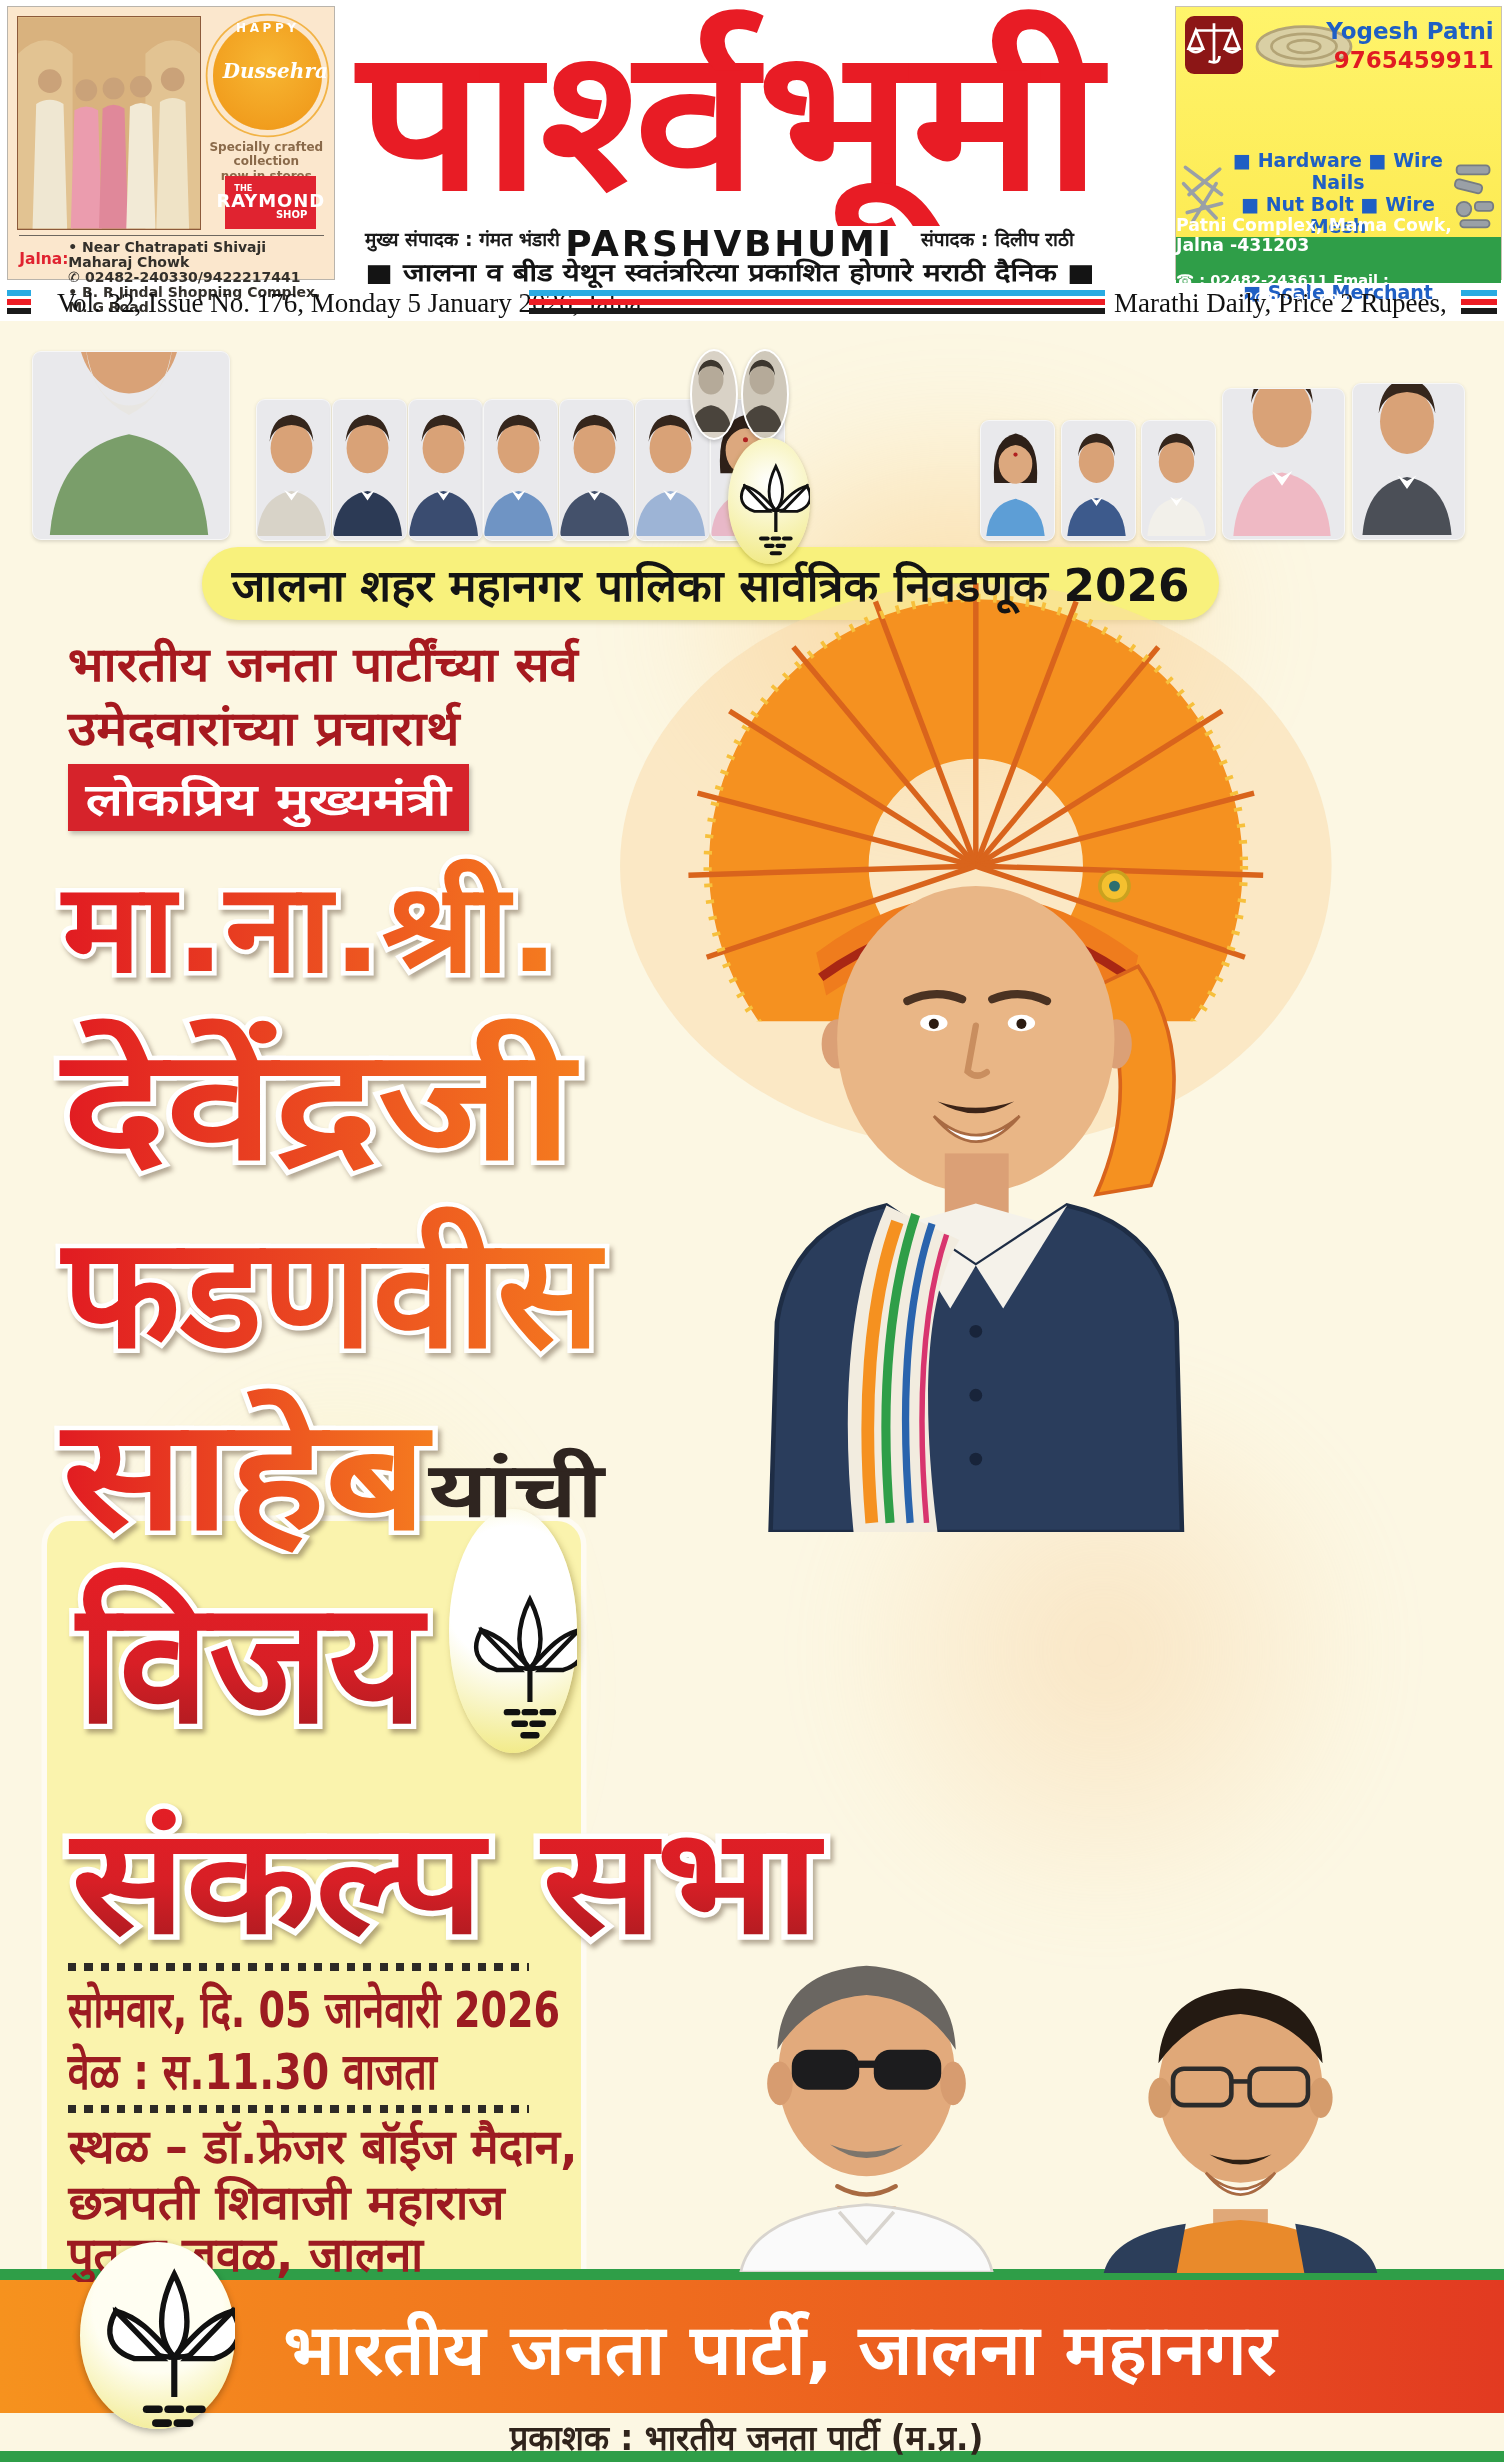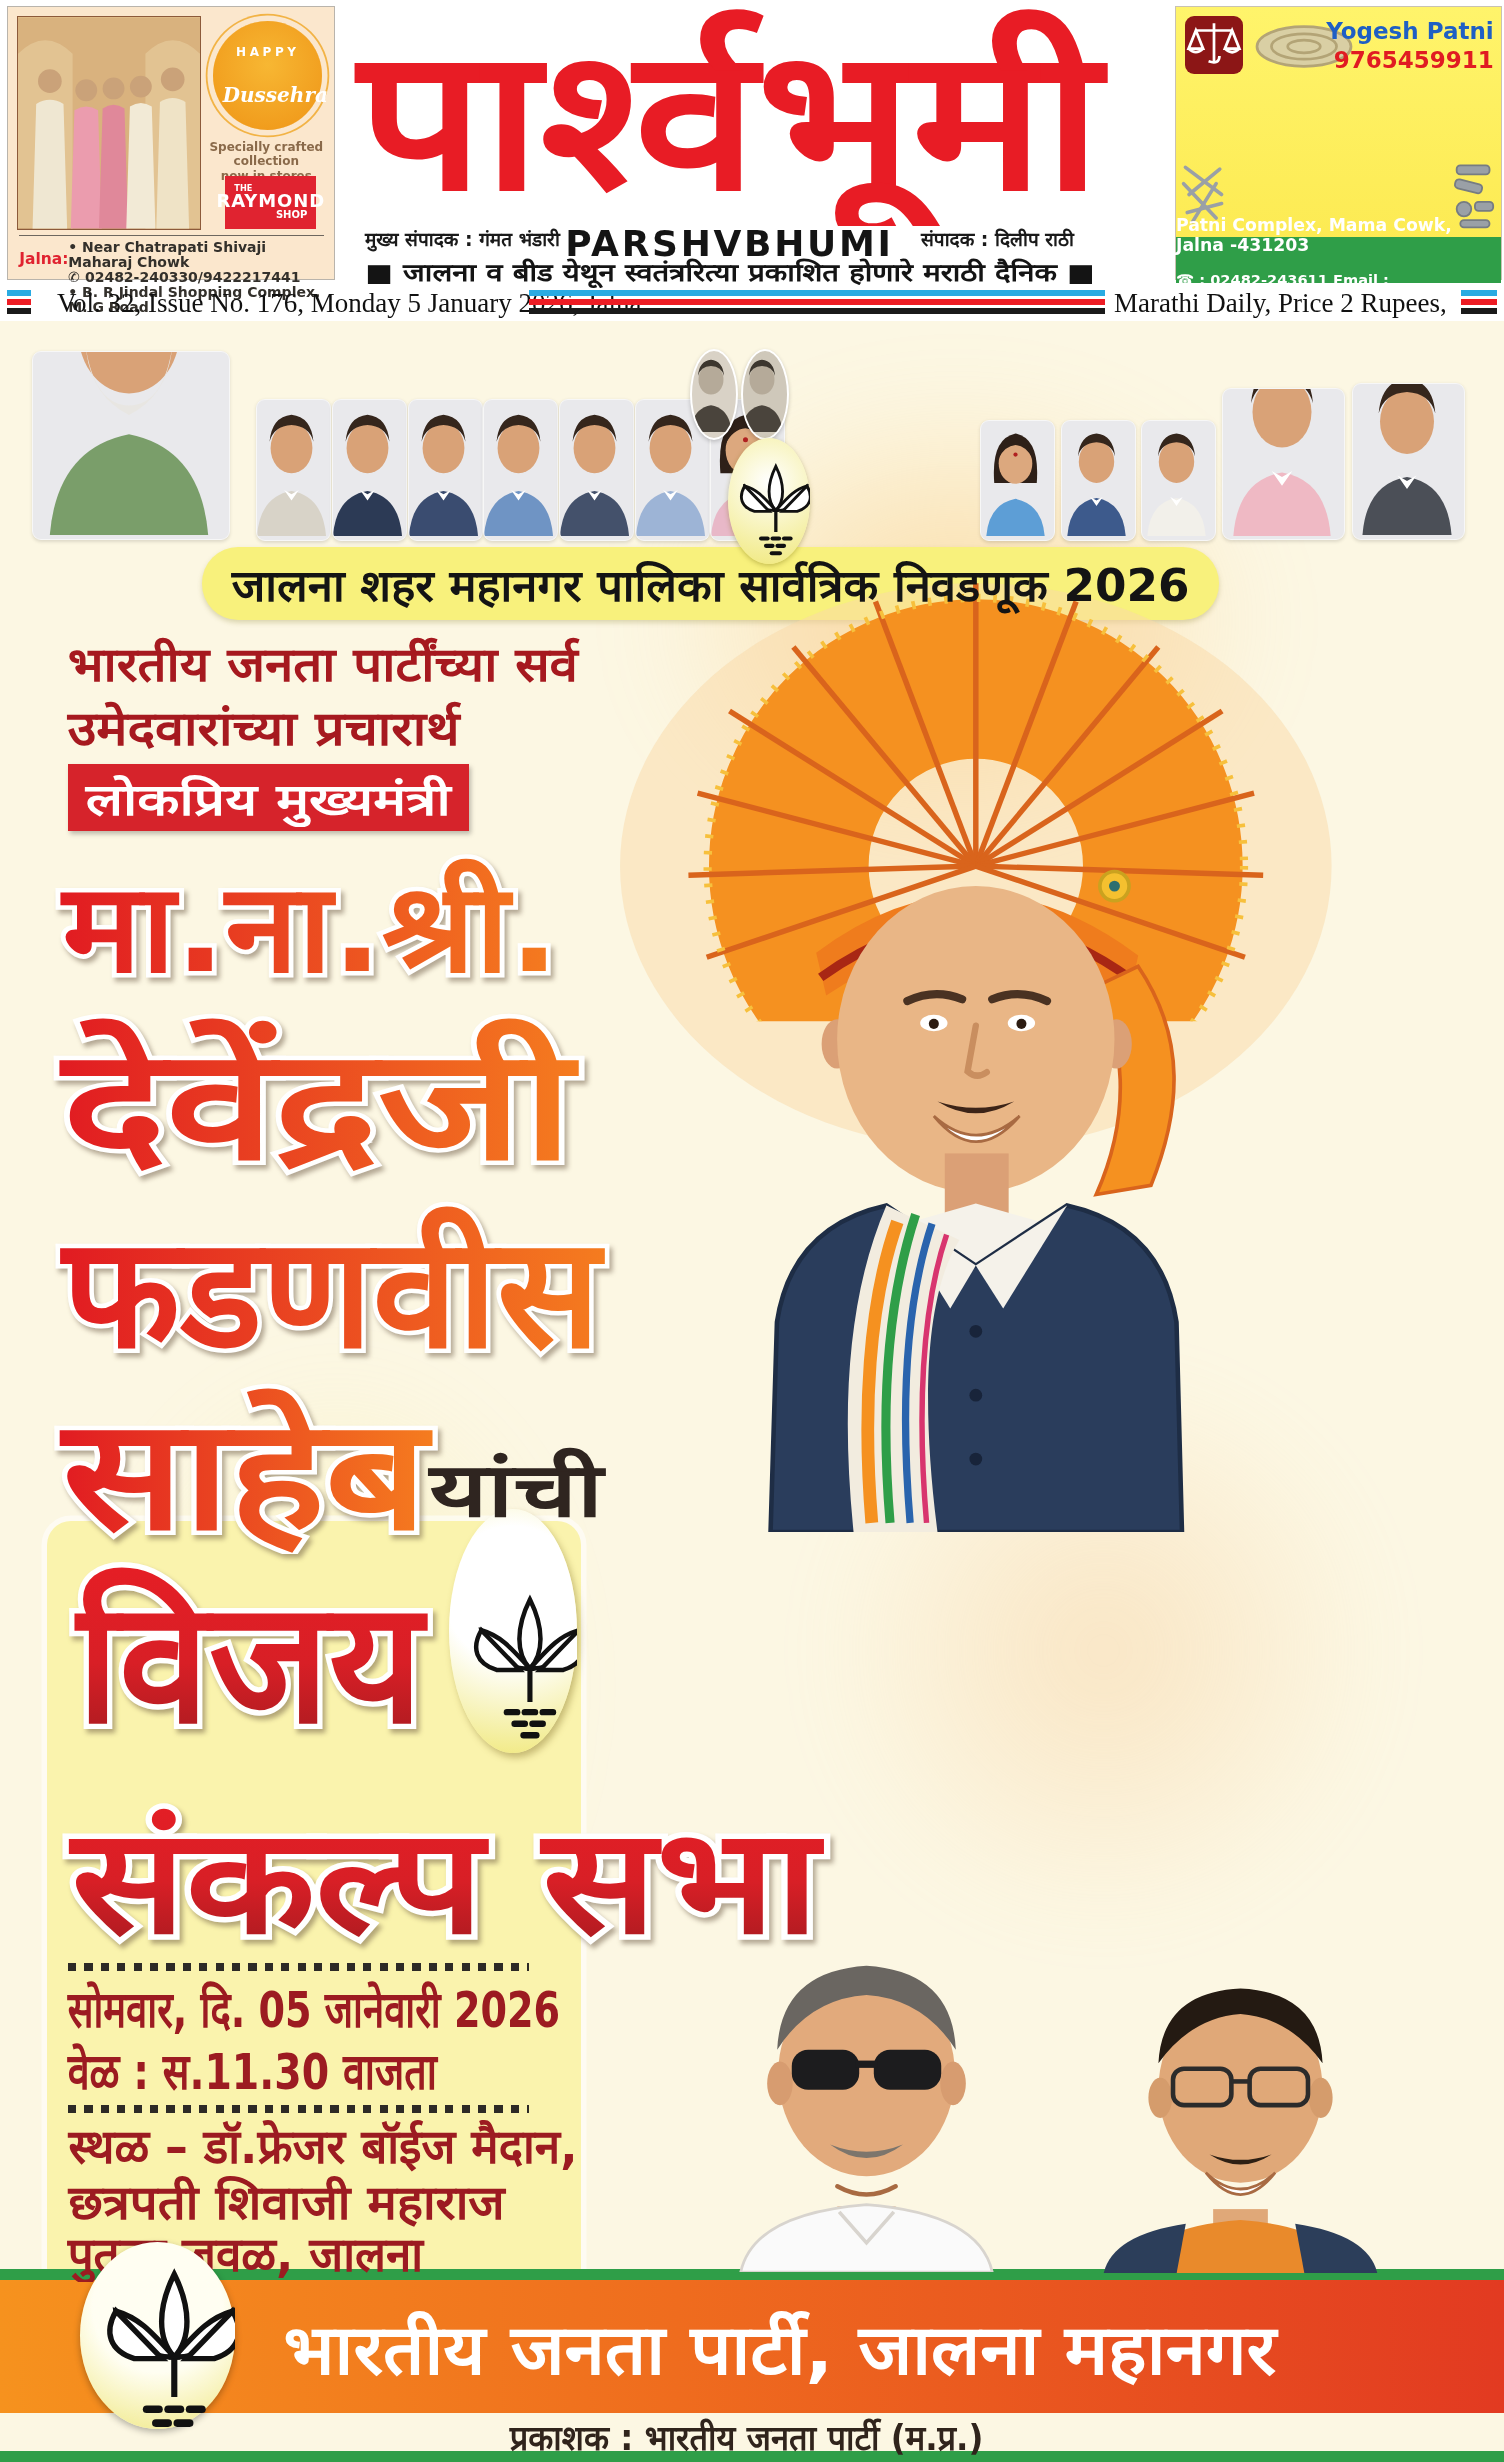--- a/index.html
+++ b/index.html
@@ -8,21 +8,21 @@
   .abs{position:absolute;}
   svg text{font-family:"DejaVu Sans",sans-serif;}
 
   
   .lad{left:7.3px;top:5.5px;width:326px;height:272px;background:#fbe7cd;border:1.8px solid #b9b4ac;}
   .lad-photo{left:9px;top:9px;width:182px;height:212px;border:1.8px solid #8c5a3a;
              background:linear-gradient(180deg,#e8c791 0%,#caa06c 55%,#9c6b42 100%);overflow:hidden;}
   .badge{left:205px;top:14.6px;width:109px;height:109px;border-radius:50%;
          background:radial-gradient(circle at 50% 40%,#f7b733,#ef9416);
          box-shadow:0 0 0 5.5px #fbe7cd,0 0 0 7.3px #f2b345;display:flex;flex-direction:column;
-         align-items:center;justify-content:center;color:#fff;text-align:center;gap:24px;}
+         align-items:center;color:#fff;text-align:center;gap:24px;}
   .badge .b1{font-size:12px;letter-spacing:3.6px;font-weight:bold;}
   .badge .b2{font-size:20px;font-style:italic;font-weight:bold;font-family:"DejaVu Serif",serif;padding-left:15px;}
   .lad-tag{left:193px;top:133px;width:130px;text-align:center;color:#8a6a4a;font-weight:bold;font-size:12px;line-height:14.6px;}
   .rlogo{left:217px;top:169px;width:91px;height:53px;background:#e02330;color:#fff;
          display:flex;flex-direction:column;justify-content:center;align-items:center;line-height:1;}
   .rlogo .t{font-size:8.2px;align-self:flex-start;margin-left:9px;font-weight:bold;}
   .rlogo .m{font-size:18px;font-weight:bold;letter-spacing:0.9px;}
   .rlogo .s{font-size:10px;font-weight:bold;align-self:flex-end;margin-right:9px;}
   .lad-rule{left:11px;top:228px;width:305px;height:0;border-top:1.8px solid #6d675f;}
   .lad-city{left:11px;top:243px;color:#e02330;font-weight:bold;font-size:15.5px;}
@@ -180,20 +180,26 @@
         <path d="M26,50 Q38,54 38,44"></path>
       </g>
     </svg>
     <svg class="abs" style="left:78px;top:16.4px;" width="100" height="47" viewBox="0 0 110 52">
       <ellipse cx="55" cy="26" rx="52" ry="22" fill="#d9cfa4" stroke="#b3a476" stroke-width="3"></ellipse>
       <ellipse cx="55" cy="26" rx="36" ry="14" fill="none" stroke="#b3a476" stroke-width="3"></ellipse>
       <ellipse cx="55" cy="26" rx="18" ry="7" fill="none" stroke="#b3a476" stroke-width="3"></ellipse>
     </svg>
     <div class="abs rad-name">Yogesh Patni</div>
     <div class="abs rad-phone">9765459911</div>
+    <div class="abs rad-items">
+      <div>■ Hardware ■ Wire Nails</div>
+      <div>■ Nut Bolt ■ Wire Mesh</div>
+      <div>■ Rope ■ Paras Miracle</div>
+      <div>■ Scale Merchant</div>
+    </div>
     <svg class="abs" style="left:3.6px;top:151px;" width="47" height="73" viewBox="0 0 52 80">
       <g stroke="#9aa0a6" stroke-width="4" stroke-linecap="round">
         <line x1="6" y1="10" x2="46" y2="40"></line>
           <line x1="10" y1="40" x2="44" y2="12"></line>
         <line x1="8" y1="60" x2="46" y2="50"></line>
           <line x1="14" y1="70" x2="40" y2="28"></line>
         <line x1="4" y1="28" x2="40" y2="66"></line>
       </g>
     </svg>
     <svg class="abs" style="left:275px;top:151px;" width="46" height="73" viewBox="0 0 50 80">

